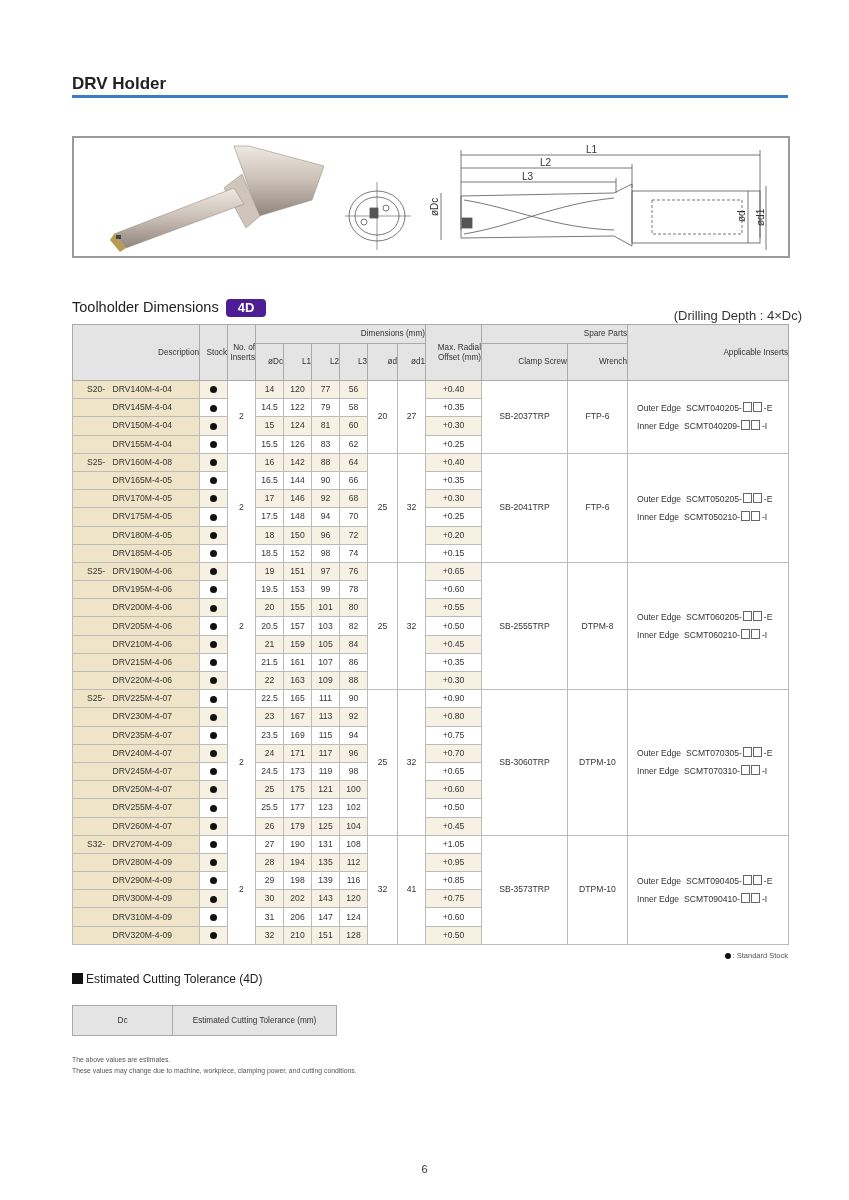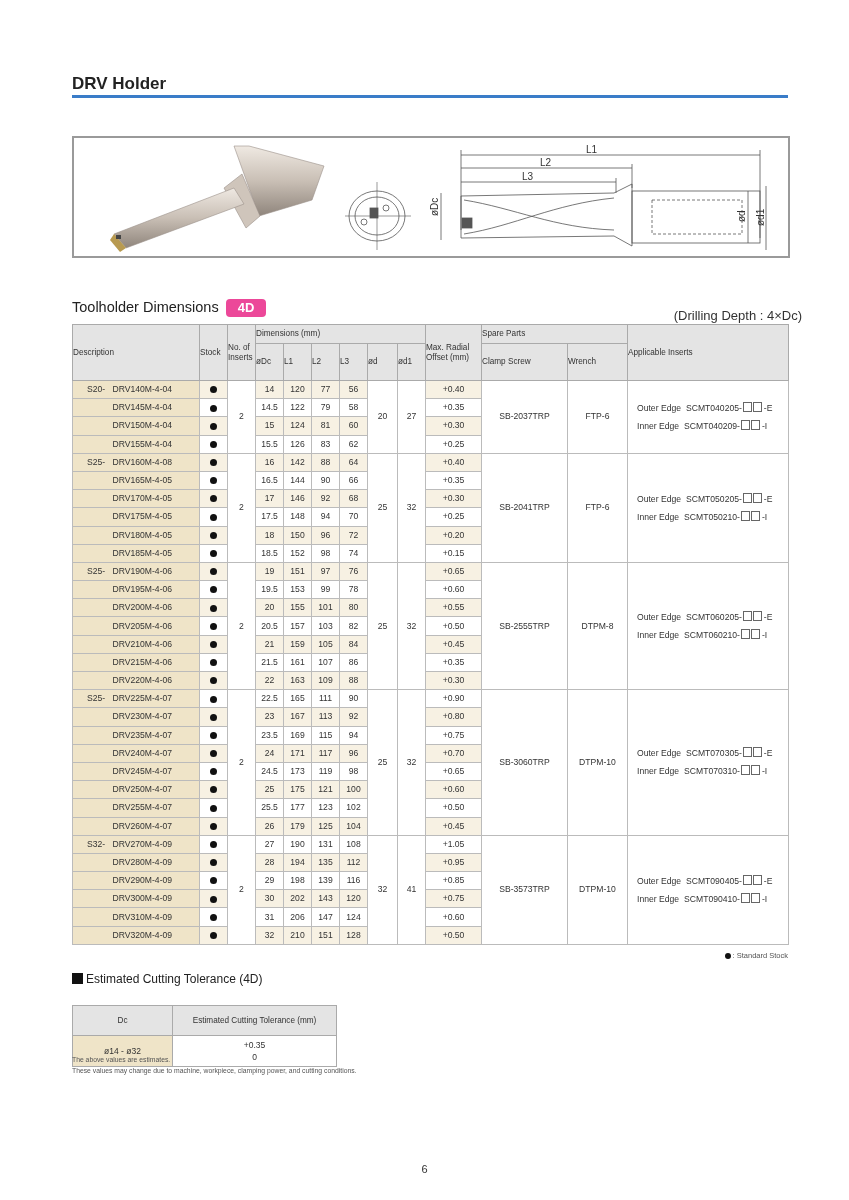--- a/index.html
+++ b/index.html
@@ -2,24 +2,24 @@
 <html><head>
 <meta charset="utf-8">
 <style>
   html,body{margin:0;padding:0;background:#fff;}
   body{width:849px;height:1200px;position:relative;font-family:"Liberation Sans",sans-serif;color:#333;overflow:hidden;}
   .title{position:absolute;left:72px;top:66px;font-size:17px;font-weight:bold;color:#222;margin-top:8px;}
   .title-rule{position:absolute;left:72px;top:95px;width:716px;height:3px;background:#3a7cc8;}
   .figure{position:absolute;left:72px;top:136px;width:714px;height:118px;border:2px solid #9a9a9a;background:#fff;}
   .figure svg{position:absolute;left:0;top:0;}
   .sec-title{position:absolute;left:72px;top:299px;font-size:14.5px;color:#222;}
-  .badge{position:absolute;left:226px;top:299px;width:40px;height:18px;background:#ec4899;color:#fff;border-radius:4px;font-size:13px;font-weight:bold;text-align:center;line-height:18px;}
+  .badge{position:absolute;left:226px;top:299px;width:40px;height:18px;background:#4c1d95;color:#fff;border-radius:4px;font-size:13px;font-weight:bold;text-align:center;line-height:18px;}
   .depth{position:absolute;right:47px;top:308px;font-size:13px;color:#333;}
   table.main{position:absolute;left:72px;top:324px;width:716px;border-collapse:collapse;table-layout:fixed;font-size:8.6px;}
-  table.main th{background:#e4e4e4;font-weight:normal;color:#333;border:1px solid #aaa;padding:0;text-align:left;font-size:8.2px;line-height:10px;}
+  table.main th{background:#e4e4e4;font-weight:normal;color:#333;border:1px solid #aaa;padding:0;text-align:right;font-size:8.2px;line-height:10px;}
   table.main td{border:1px solid #bbb;padding:0;text-align:center;height:17.2px;line-height:17px;white-space:nowrap;}
   table.main tr.shade td.sh{background:#f7f1e3;}
   table.main td.desc{background:#efe4c8;text-align:left;border-right:1px solid #bbb;}
   table.main td.pfx{border-right:none;padding-left:14px;}
   table.main td.mdl{border-left:none;padding-left:0;}
   table.main td.merge{background:#fff;vertical-align:middle;}
   table.main tr.grp td{border-top:1.5px solid #999;}
   .dot{display:inline-block;width:7px;height:7px;border-radius:50%;background:#111;vertical-align:middle;}
   .ins{text-align:left !important;padding-left:9px !important;line-height:18px !important;}
   .ins div{height:18px;}
@@ -509,26 +509,19 @@
 <table class="tol">
   <colgroup>
       <col style="width:100px">
       <col style="width:164px">
     </colgroup>
   <tbody>
       <tr>
     <th>Dc</th>
     <th>Estimated Cutting Tolerance (mm)</th>
   </tr>
-  <tr>
-    <td class="rng">ø14 - ø32</td>
-    <td>
-      <div>+0.35</div>
-      <div>0</div>
-    </td>
-  </tr>
 </tbody>
   </table>
 
 <div class="note" style="top:1056px">The above values are estimates.</div>
 <div class="note" style="top:1067px">These values may change due to machine, workpiece, clamping power, and cutting conditions.</div>
 
 <div class="pagenum">6</div>
 
 </body></html>

